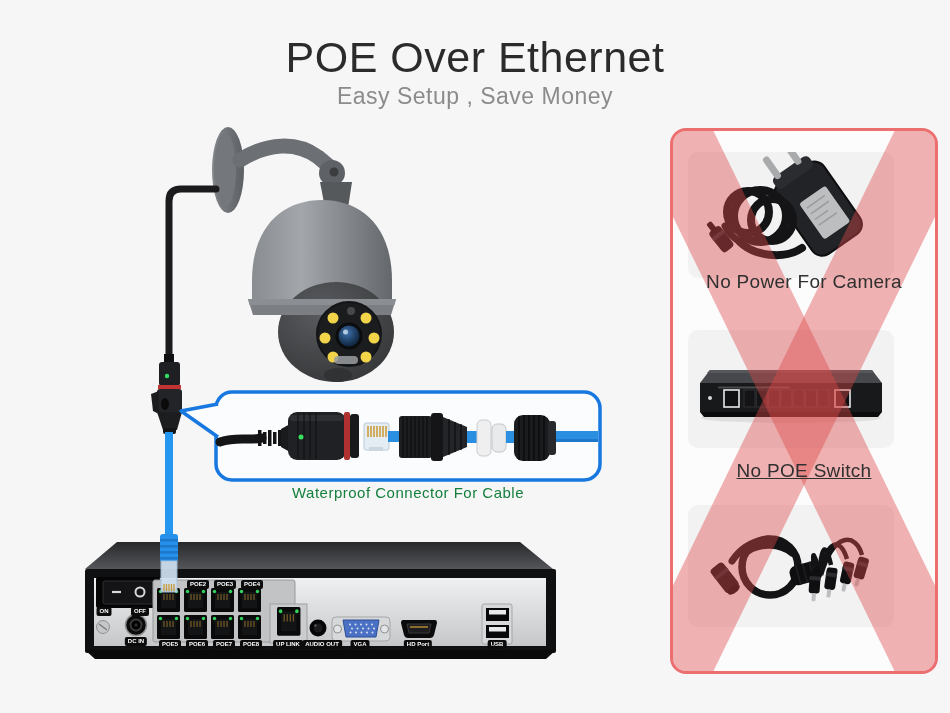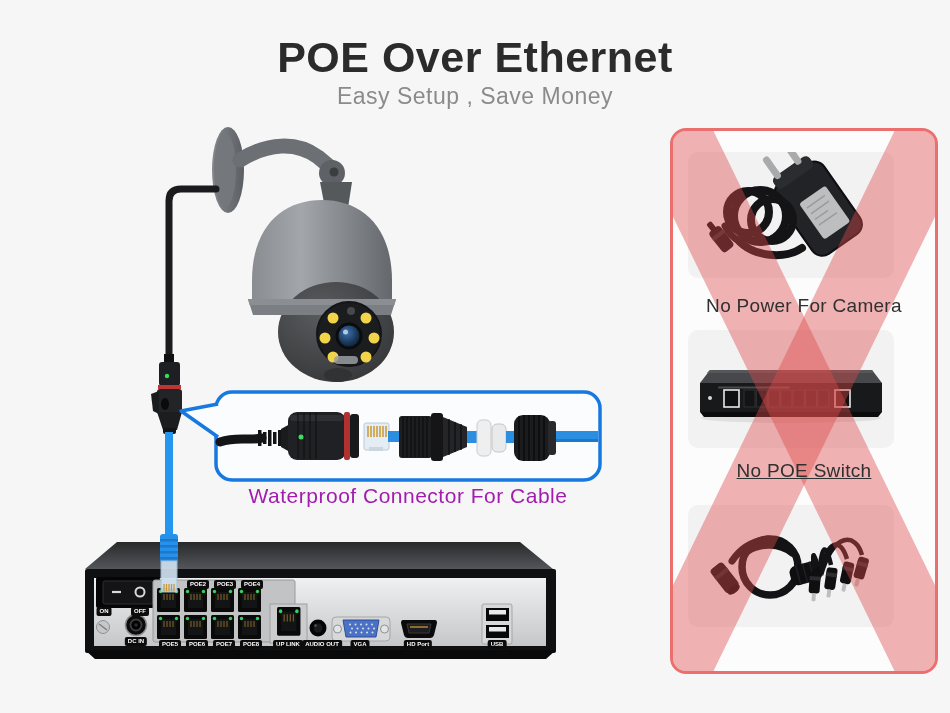--- a/index.html
+++ b/index.html
@@ -1,24 +1,24 @@
 <!DOCTYPE html>
 <html><head>
 <meta charset="utf-8">
 <style>
   html,body{margin:0;padding:0;background:#e9e9ea;}
   .stage{position:relative;width:950px;height:713px;background:#f6f6f7;overflow:hidden;
          font-family:"Liberation Sans", sans-serif;}
   .abs{position:absolute;}
-  .title{top:33px;left:0;width:950px;text-align:center;font-size:43px;font-weight:bold;
+  .title{top:33px;left:0;width:950px;text-align:center;font-size:43px;font-weight:normal;
          color:#2b2b2b;letter-spacing:0.5px;}
   .subtitle{top:83px;left:0;width:950px;text-align:center;font-size:23px;color:#8b8b8b;
             letter-spacing:0.5px;}
-  .callout-label{top:484px;left:216px;width:384px;text-align:center;font-size:21px;
-                 color:#a21caf;letter-spacing:0.5px;}
+  .callout-label{top:484px;left:216px;width:384px;text-align:center;font-size:15px;
+                 color:#15803d;letter-spacing:0.5px;}
   .chip{position:absolute;background:#0c0c0d;color:#ffffff;font-size:6px;font-weight:bold;
         height:9px;line-height:9px;padding:0 3px;border-radius:2px;white-space:nowrap;
         text-align:center;transform:translateX(-50%);}
   .panel{position:absolute;left:670px;top:128px;width:262px;height:540px;
          background:#fcfcfd;border:3px solid #ec6f6f;border-radius:16px;overflow:hidden;}
   .pbox{position:absolute;left:15px;width:206px;background:#f2f2f3;border-radius:10px;z-index:1;}
   .pbox svg{display:block;}
   .xbar{position:absolute;left:50%;top:50%;width:74px;height:660px;
         background:rgba(222,74,74,0.42);z-index:2;}
   .xbar.a{transform:translate(-50%,-50%) rotate(26deg);}
@@ -283,21 +283,21 @@
         <circle cx="60" cy="60" r="21" fill="none" stroke="#141416" stroke-width="8"></circle>
         <circle cx="84" cy="68" r="21" fill="none" stroke="#141416" stroke-width="8"></circle>
         <path d="M52 90 C44 85 40 80 37 74" stroke="#141416" stroke-width="7" fill="none" stroke-linecap="round"></path>
         <g transform="rotate(-38 34 88)">
           <rect x="27" y="74" width="14" height="26" rx="4" fill="#111113"></rect>
           <rect x="27" y="80" width="14" height="4" fill="#2e2f32"></rect>
           <rect x="31" y="66" width="6" height="10" rx="2" fill="#0d0d0f"></rect>
         </g>
       </svg>
     </div>
-    <div class="plabel" style="top:164px;">No Power For Camera</div>
+    <div class="plabel" style="top:140px;">No Power For Camera</div>
 
     <div class="pbox" style="top:199px;height:118px;">
       <svg width="206" height="118" viewBox="0 0 206 118">
         <ellipse cx="103" cy="88" rx="90" ry="5" fill="#000000" opacity="0.08"></ellipse>
         <polygon points="22,40 184,40 194,53 12,53" fill="#46484b"></polygon>
         <polygon points="22,40 184,40 186,43 19,43" fill="#55575a"></polygon>
         <rect x="12" y="53" width="182" height="29" fill="#18191b"></rect>
         <polygon points="12,82 194,82 190,87 16,87" fill="#0b0b0c"></polygon>
         <rect x="30" y="56.5" width="72" height="2" rx="1" fill="#6b6c6e" opacity="0.6"></rect>
         <circle cx="22" cy="68" r="2" fill="#d9dadc"></circle>

